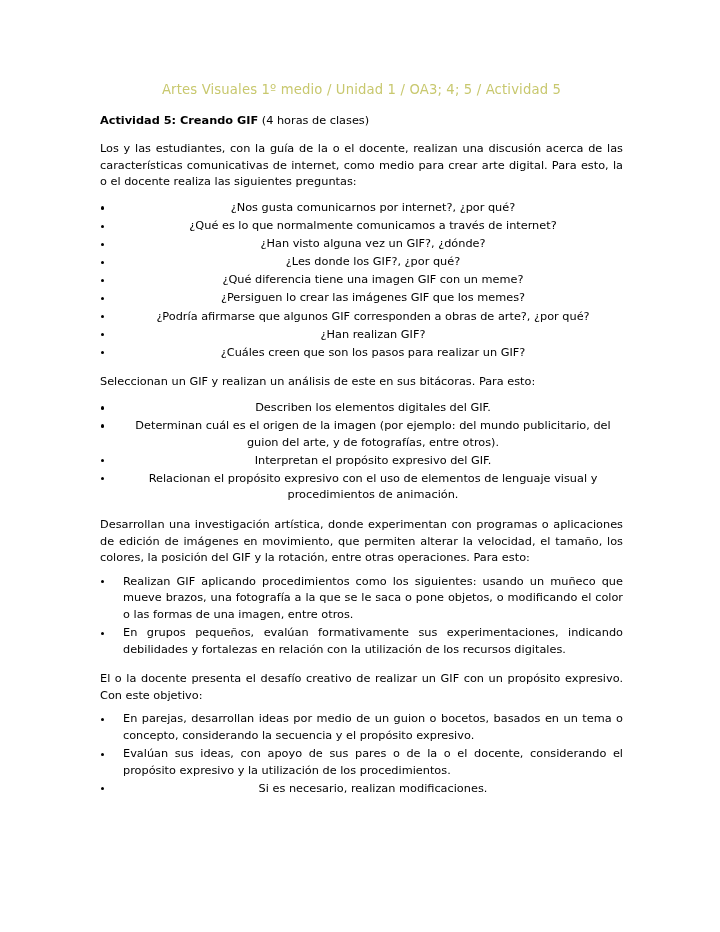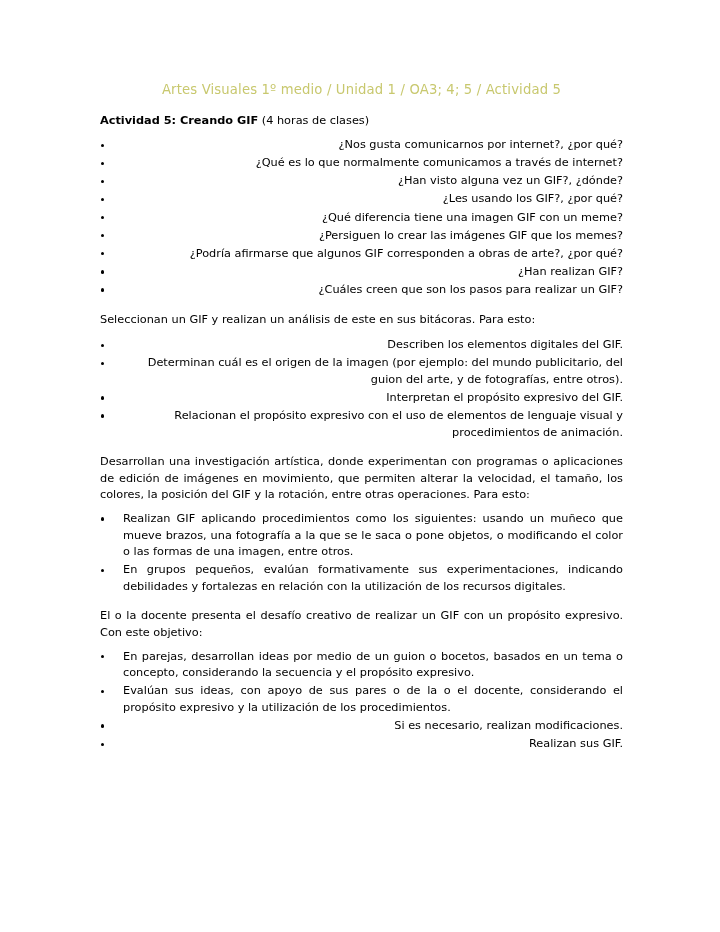--- a/index.html
+++ b/index.html
@@ -64,21 +64,21 @@
   }
   ul.bullets.tight {
     margin-top: 7px;
   }
   ul.bullets li {
     position: relative;
     font-size: 11.3px;
     line-height: 1.47;
     padding-left: 23px;
     margin: 0 0 1.5px 0;
-    text-align: right;
+    text-align: center;
   }
   ul.bullets li.justify {
     text-align: justify;
     text-justify: inter-word;
   }
   ul.bullets li::before {
     content: "";
     position: absolute;
     left: 1px;
     top: 6.5px;
@@ -93,26 +93,27 @@
 
 <div class="page">
   <div class="content">
 
     <div class="doc-title">Artes Visuales 1º medio / Unidad 1 / OA3; 4; 5 / Actividad 5</div>
 
     <div class="heading-line">
       <span class="bold">Actividad 5: Creando GIF</span><span> (4 horas de clases)</span>
     </div>
 
+    <p class="para">Los y las estudiantes, con la guía de la o el docente, realizan una discusión acerca de las características comunicativas de internet, como medio para crear arte digital. Para esto, la o el docente realiza las siguientes preguntas:</p>
 
     <ul class="bullets">
       <li>¿Nos gusta comunicarnos por internet?, ¿por qué?</li>
       <li>¿Qué es lo que normalmente comunicamos a través de internet?</li>
       <li>¿Han visto alguna vez un GIF?, ¿dónde?</li>
-      <li>¿Les usando los GIF?, ¿por qué?</li>
+      <li>¿Les donde los GIF?, ¿por qué?</li>
       <li>¿Qué diferencia tiene una imagen GIF con un meme?</li>
       <li>¿Persiguen lo crear las imágenes GIF que los memes?</li>
       <li>¿Podría afirmarse que algunos GIF corresponden a obras de arte?, ¿por qué?</li>
       <li>¿Han realizan GIF?</li>
       <li>¿Cuáles creen que son los pasos para realizar un GIF?</li>
     </ul>
 
     <p class="para left">Seleccionan un GIF y realizan un análisis de este en sus bitácoras. Para esto:</p>
 
     <ul class="bullets">

